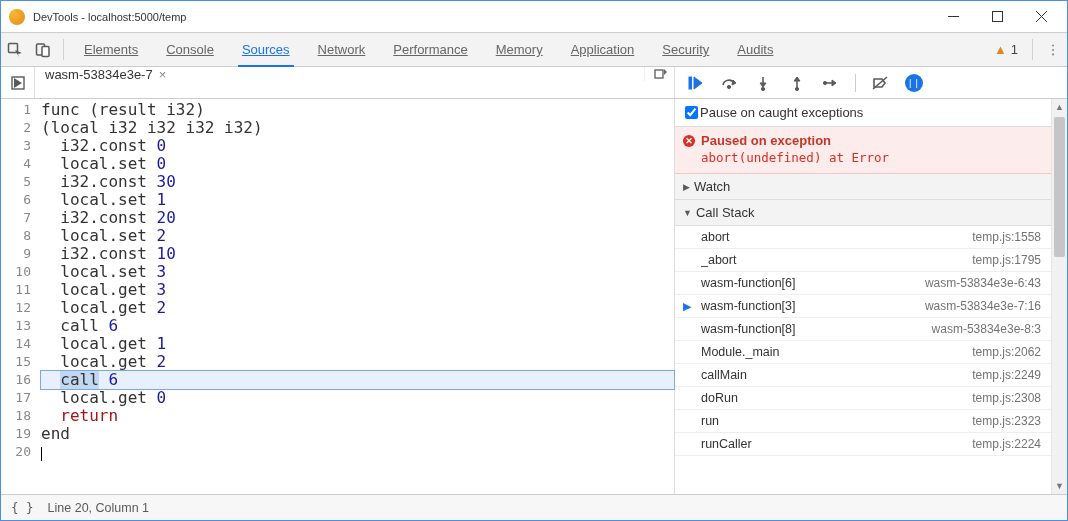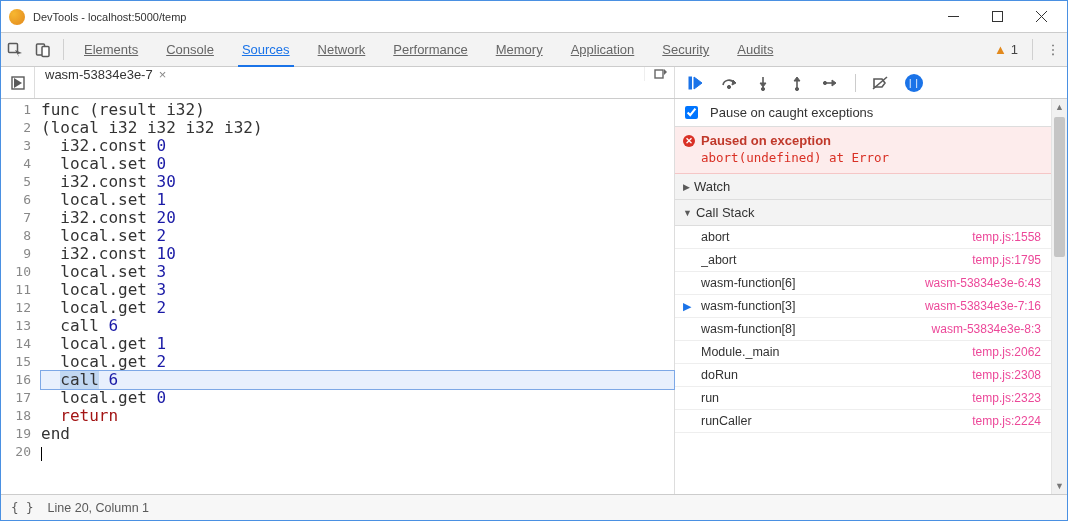--- a/index.html
+++ b/index.html
@@ -208,21 +208,21 @@
     position: absolute; left: 0; right: 0; height: 16px;
     display: flex; align-items: center; justify-content: center;
     color: #777; font-size: 9px;
   }
   .dbg-scroll .arrow.top { top: 0; }
   .dbg-scroll .arrow.bot { bottom: 0; }
 
   .pause-opt {
     padding: 6px 10px;
     border-bottom: 1px solid #ddd;
-    display: flex; align-items: center; gap: 12px;
+    display: flex; align-items: center; gap: 2px;
   }
   .pause-opt input { width: 13px; height: 13px; }
 
   .exception {
     background: #fdecec;
     border-bottom: 1px solid #f5c6c6;
     padding: 6px 10px 8px 26px;
     position: relative;
   }
   .exception .xicon {
@@ -250,21 +250,21 @@
     padding: 4px 10px 4px 26px;
     border-bottom: 1px solid #eee;
     position: relative;
     font-size: 12.5px;
   }
   .frame .arrow {
     position: absolute; left: 8px; color: #1a73e8;
     font-size: 11px;
   }
   .frame .fn { flex: 1; color: #333; overflow: hidden; text-overflow: ellipsis; white-space: nowrap; }
-  .frame .loc { color: #ec4899; font-size: 12px; }
+  .frame .loc { color: #737373; font-size: 12px; }
 
   
   .status {
     height: 26px;
     border-top: 1px solid #ccc;
     display: flex; align-items: center;
     padding: 0 10px;
     gap: 14px;
     color: #5a5a5a;
     background: #f7f7f7;
@@ -467,20 +467,24 @@
           </div>
           <div class="frame">
             <span class="fn">wasm-function[8]</span>
             <span class="loc">wasm-53834e3e-8:3</span>
           </div>
           <div class="frame">
             <span class="fn">Module._main</span>
             <span class="loc">temp.js:2062</span>
           </div>
           <div class="frame">
+            <span class="fn">callMain</span>
+            <span class="loc">temp.js:2249</span>
+          </div>
+          <div class="frame">
             <span class="fn">doRun</span>
             <span class="loc">temp.js:2308</span>
           </div>
           <div class="frame">
             <span class="fn">run</span>
             <span class="loc">temp.js:2323</span>
           </div>
           <div class="frame">
             <span class="fn">runCaller</span>
             <span class="loc">temp.js:2224</span>

